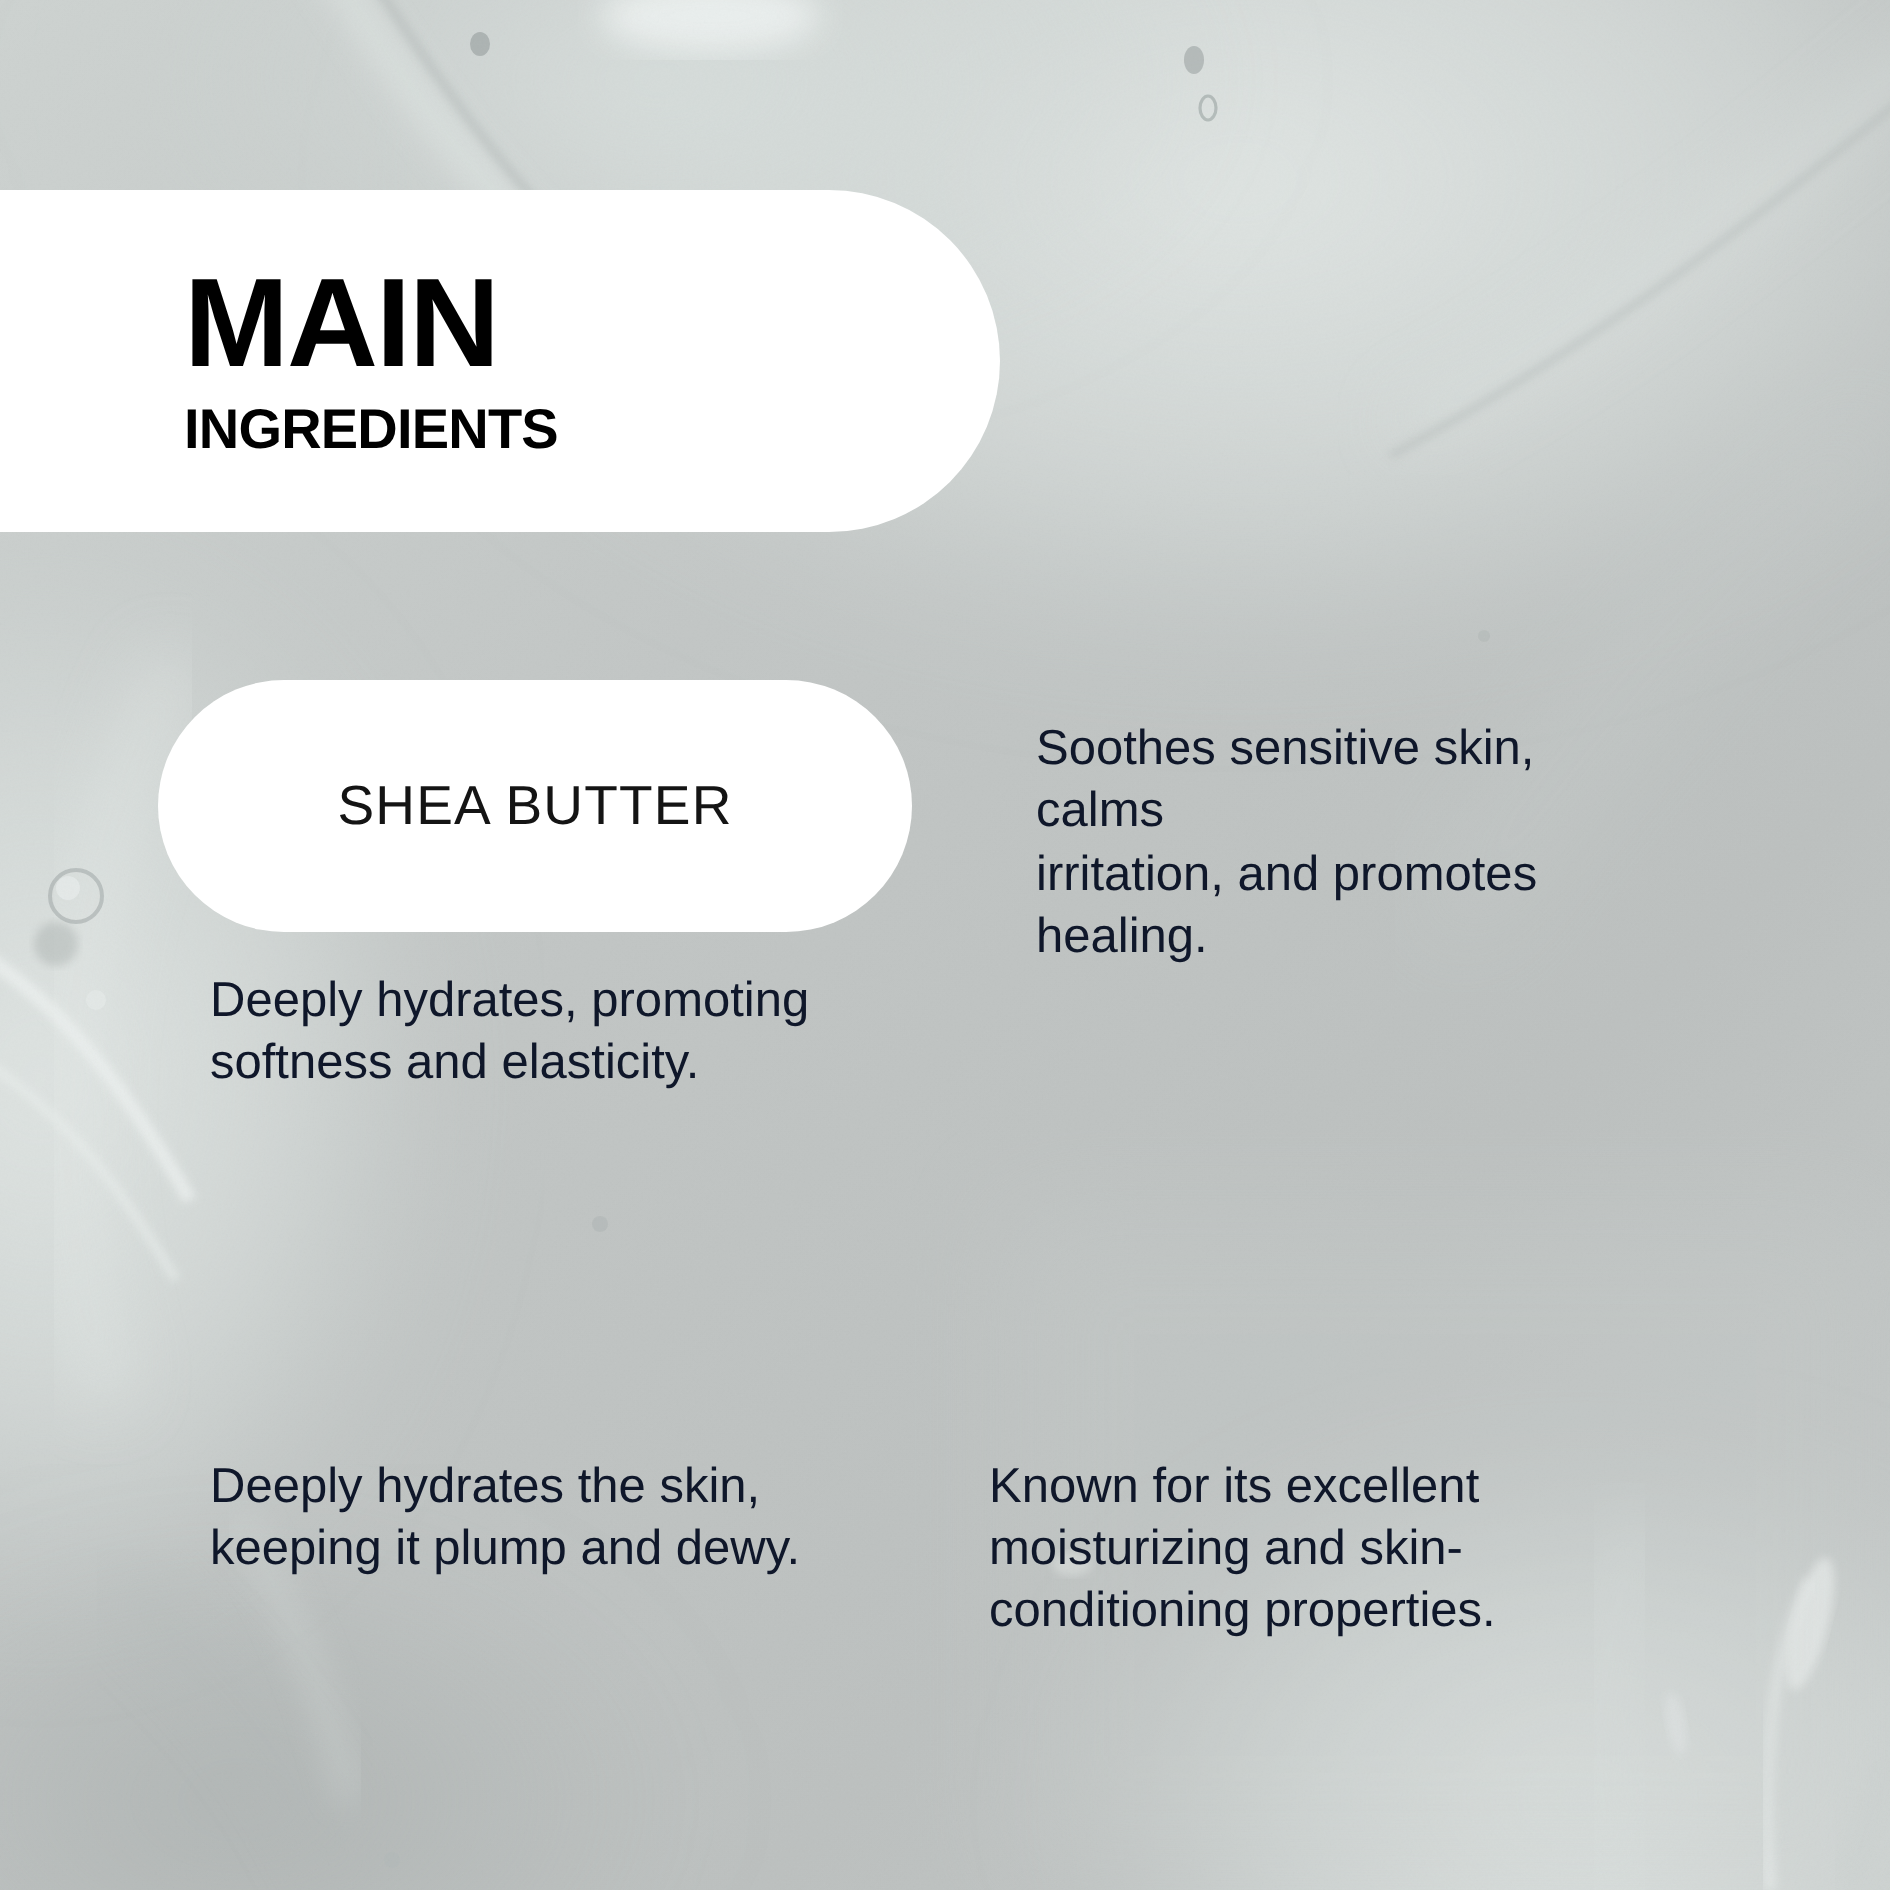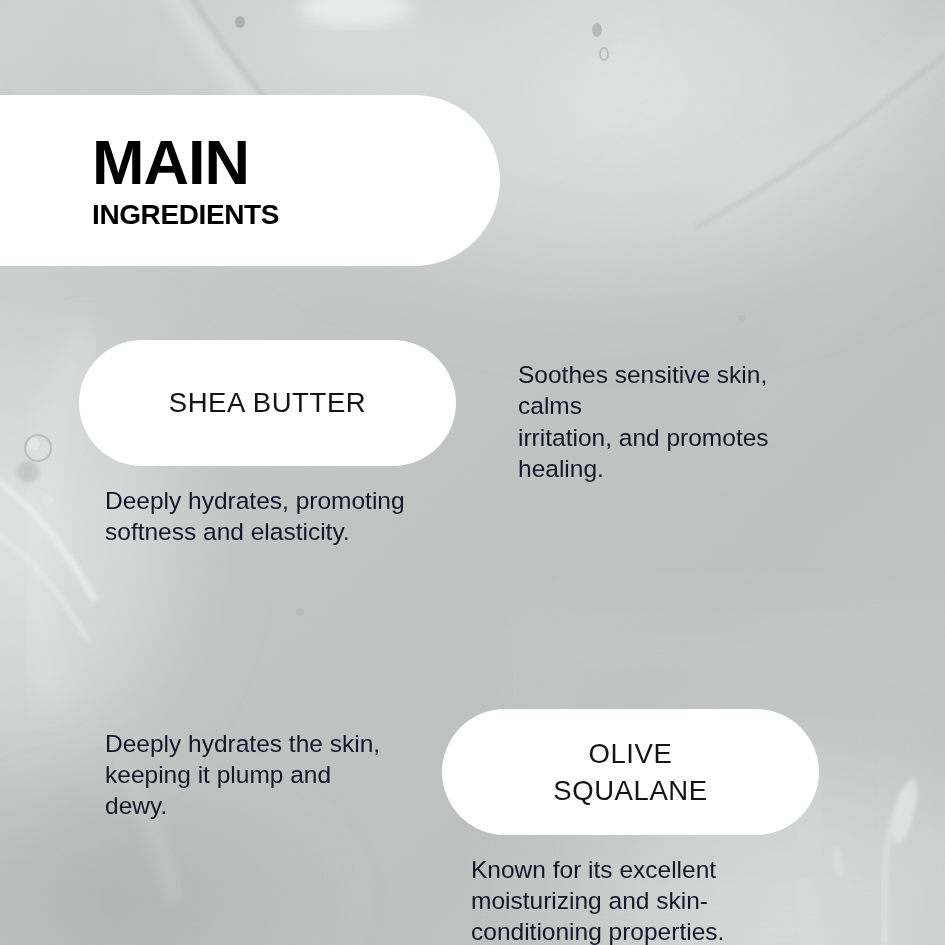--- a/index.html
+++ b/index.html
@@ -245,24 +245,20 @@
     </div>
 
     <div class="row row-2">
 
       <div class="card col-left">
         <div class="desc">Deeply hydrates the skin,
 keeping it plump and dewy.</div>
       </div>
 
       <div class="card col-right">
-        <div class="pill">
-          <span class="pill-label">OLIVE
-SQUALANE</span>
-        </div>
         <div class="desc">Known for its excellent
 moisturizing and skin-
 conditioning properties.</div>
       </div>
 
     </div>
 
   </div>
 </div>
 

